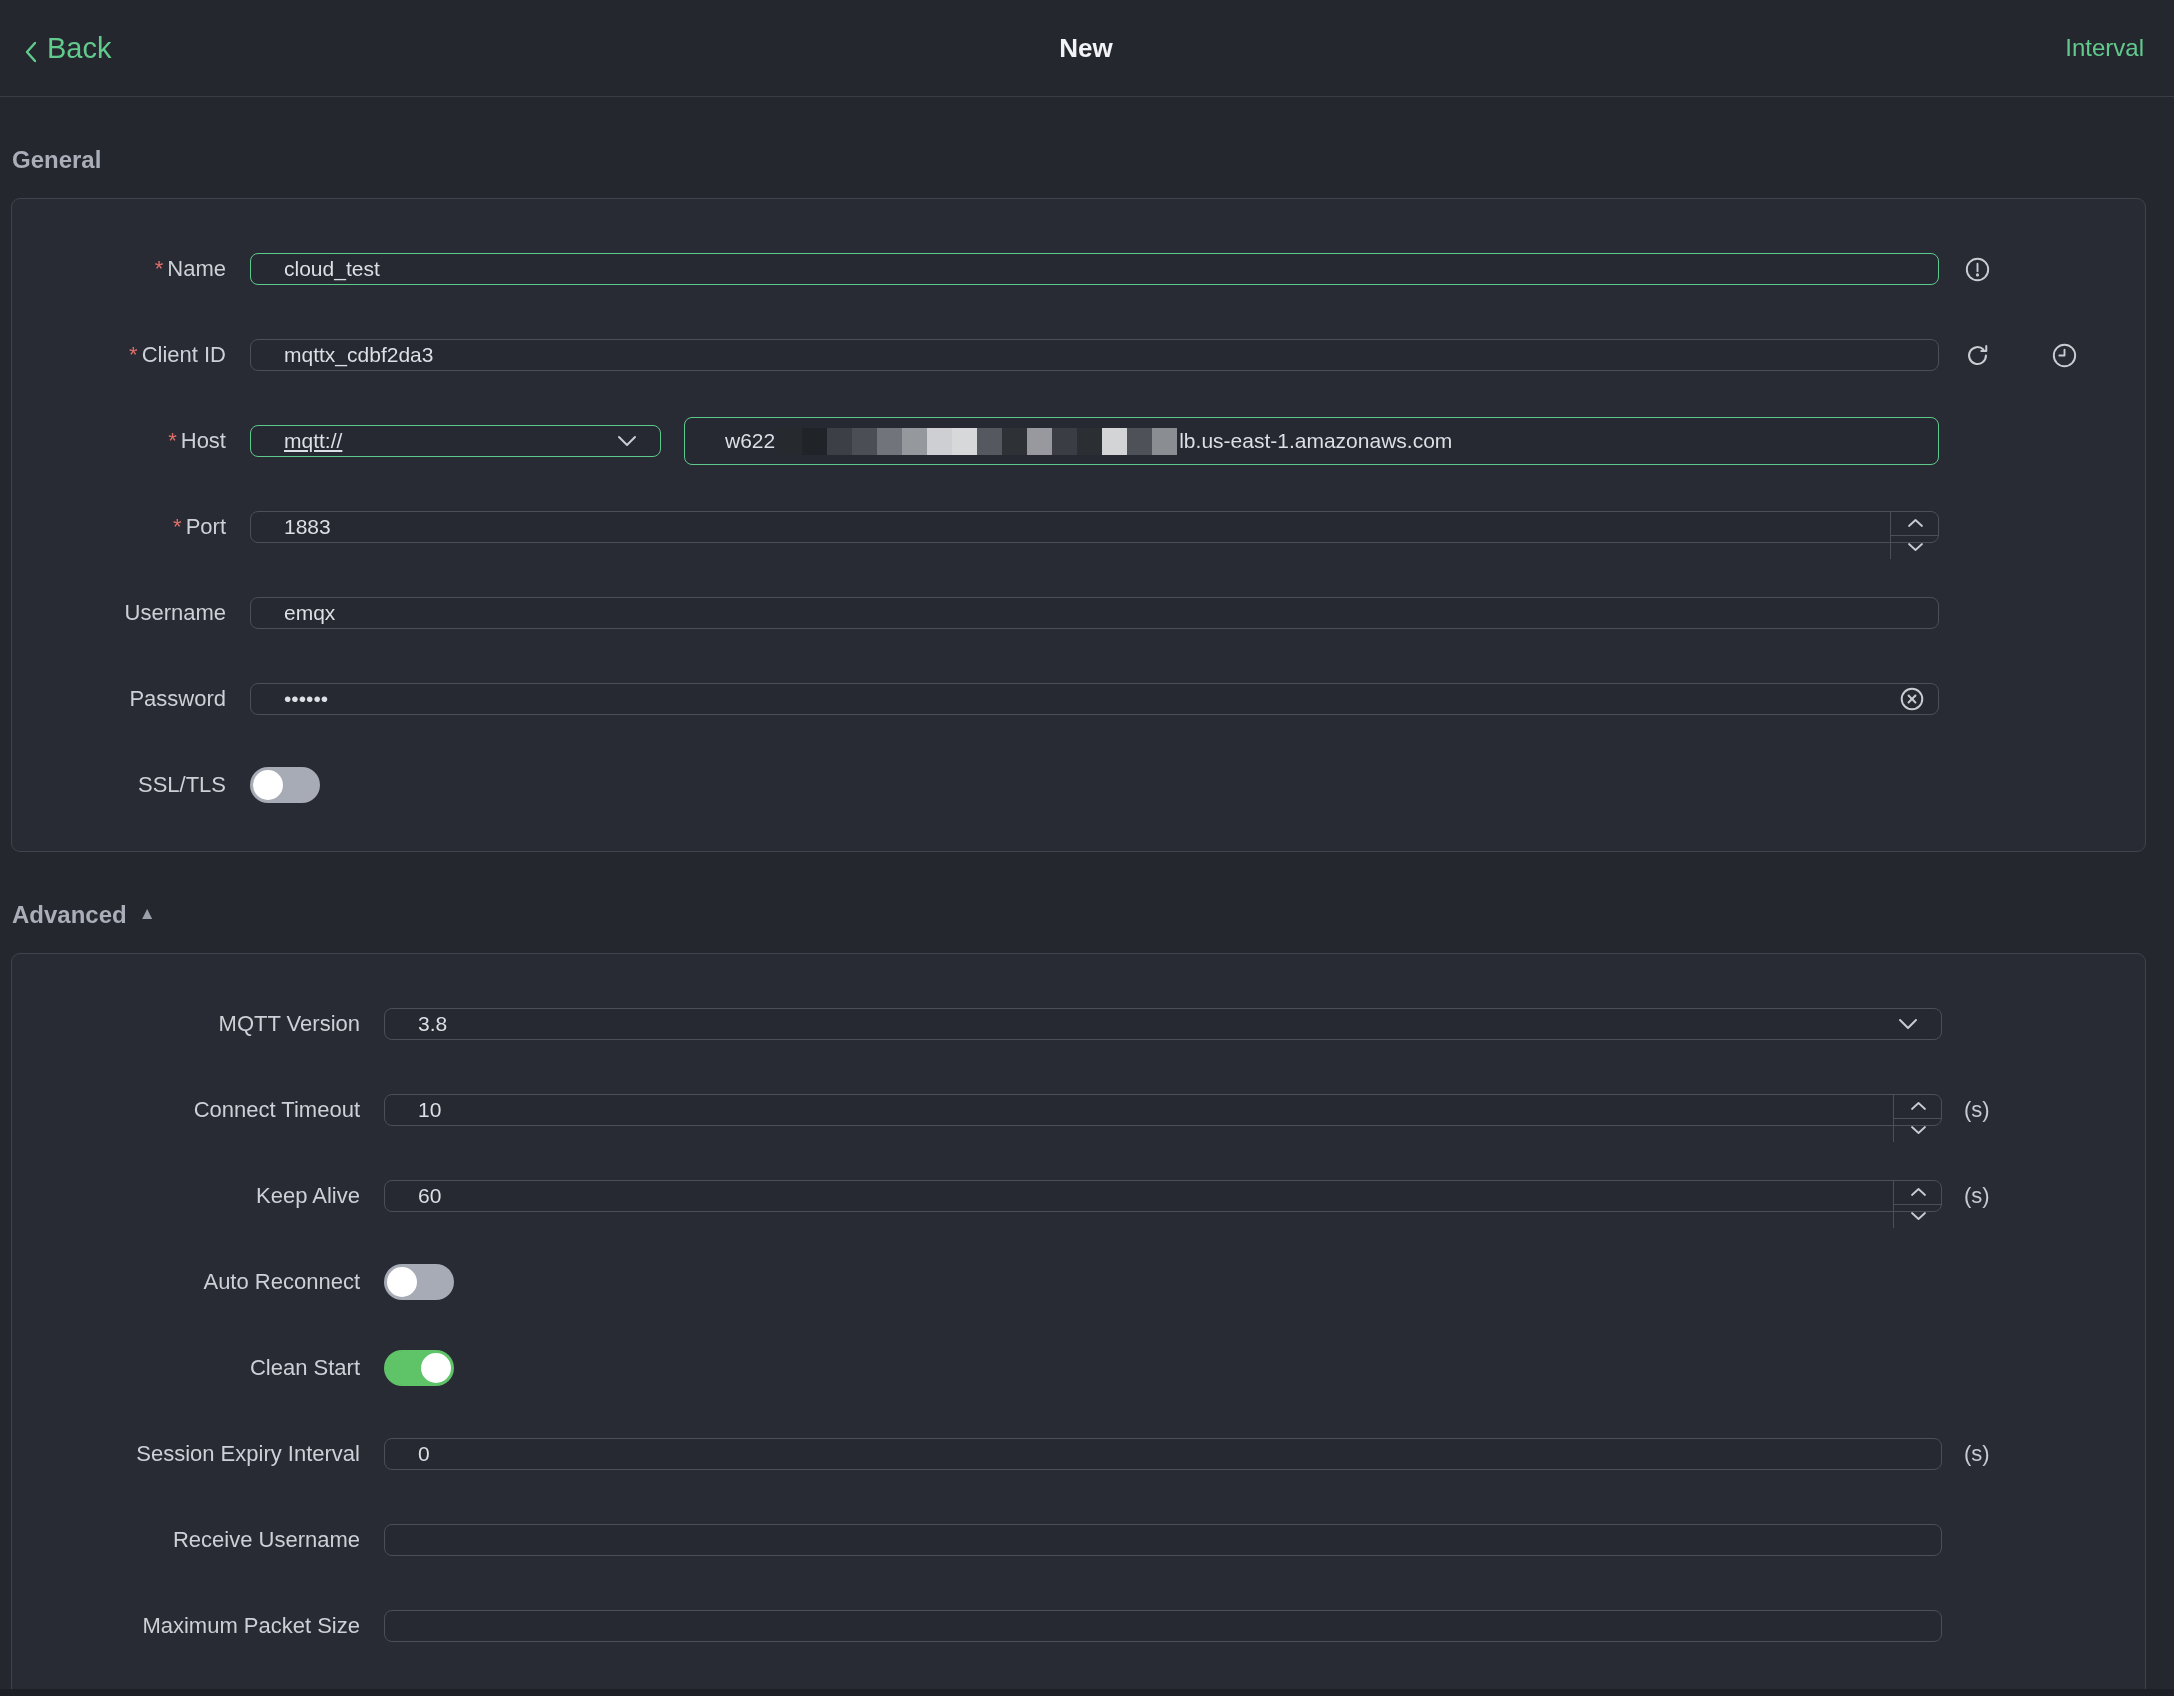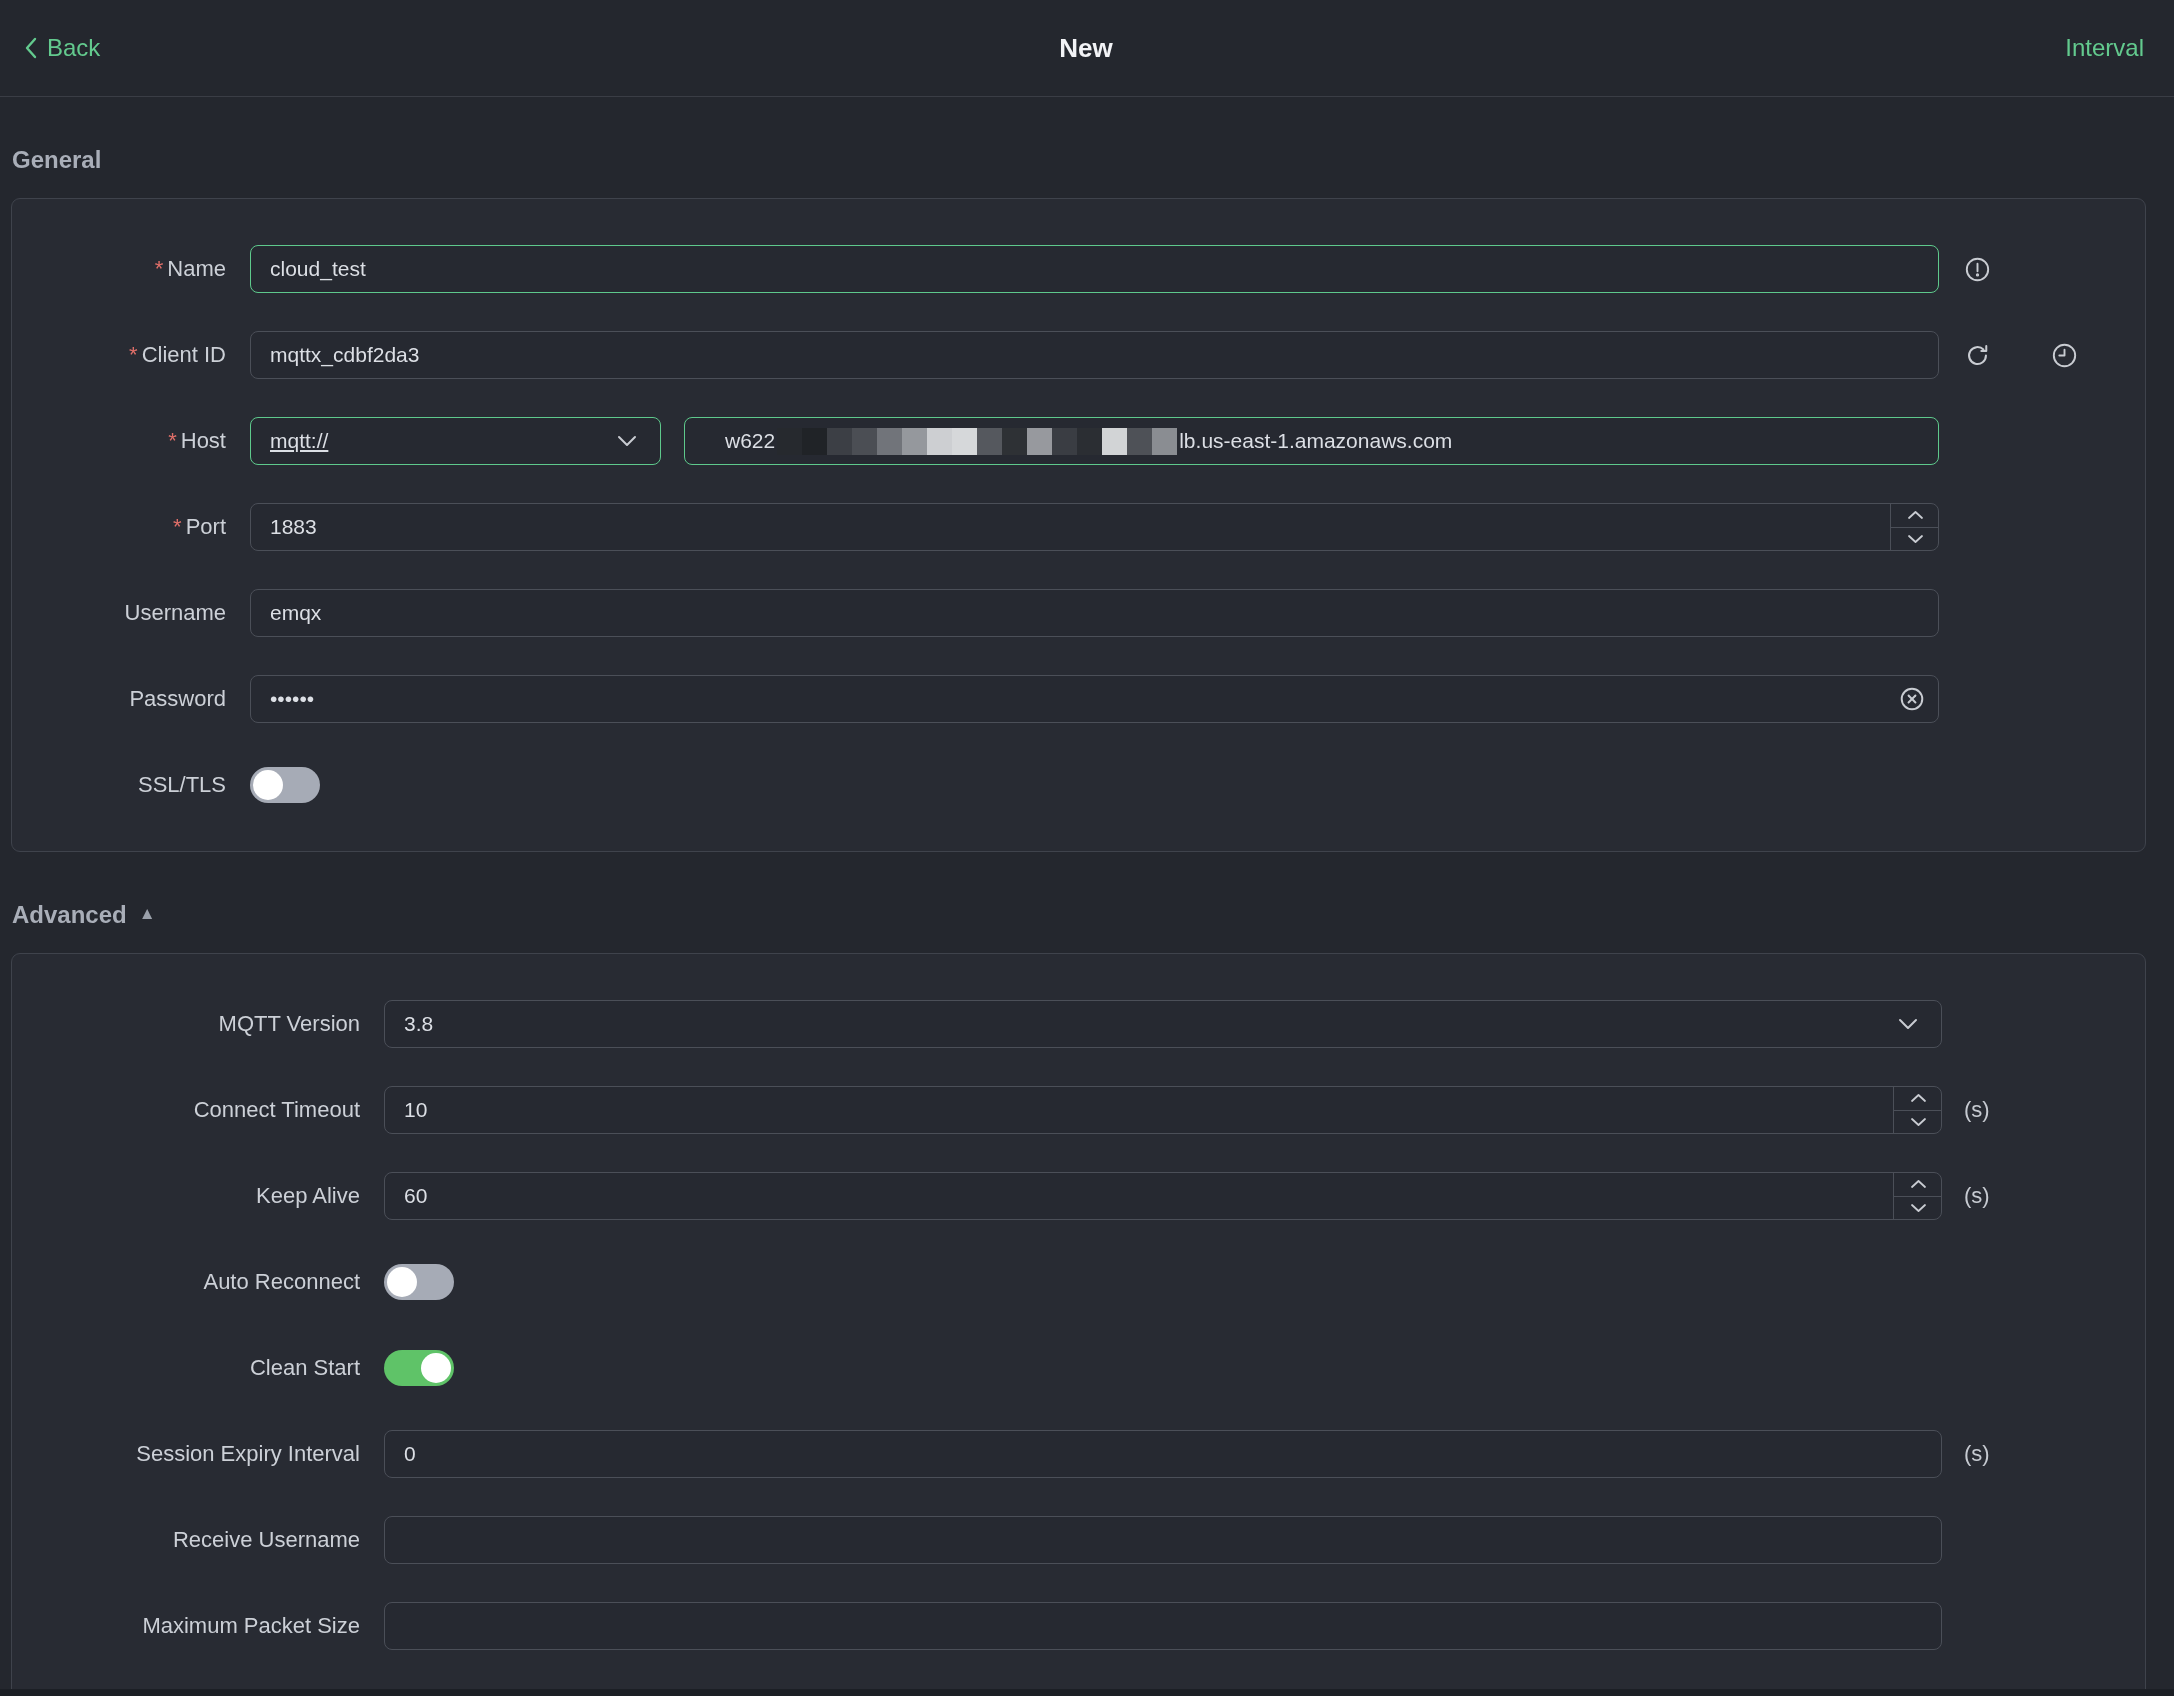--- a/index.html
+++ b/index.html
@@ -13,22 +13,22 @@
   }
   
   .topbar {
     height:97px;
     border-bottom:1px solid #3a3d45;
     display:flex; align-items:center;
     padding:0 30px 0 22px;
     position:relative;
   }
   .back {
-    display:flex; align-items:center; gap:7px;
-    color:var(--accent); font-size:24px; cursor:pointer;
+    display:flex; align-items:flex-end; gap:7px;
+    color:var(--accent); font-size:29px; cursor:pointer;
   }
   .back svg { display:block; }
   .topbar-title {
     position:absolute; left:50%; top:50%; transform:translate(-52%,-50%);
     color:#f2f3f6; font-size:26px; font-weight:bold;
   }
   .connect { margin-left:auto; color:var(--accent); font-size:24px; cursor:pointer; }
 
   
   .section-heading {
@@ -55,28 +55,28 @@
   }
   .general .row-label { width:202px; }
   .advanced-card .row-label { width:336px; }
   .req { color:#e06f69; margin-right:4px; }
 
   .field-wrap { position:relative; display:flex; align-items:center; }
   .general .field-wrap.full { width:1689px; }
   .advanced-card .field-wrap.full { width:1558px; }
 
   input.tf, .selectbox {
-    width:100%; height:48px;
+    width:100%; height:32px;
     background:#262931;
     border:1px solid #4b4f58;
     border-radius:8px;
     color:#dcdfe5;
     font-size:21px;
     font-family:"Liberation Sans", sans-serif;
-    padding:0 50px 0 19px;
+    padding:0 50px 0 33px;
     outline:none;
   }
   input.tf.green, .selectbox.green { border-color:var(--accent-border); }
   .selectbox {
     display:flex; align-items:center;
     padding-right:34px;
     cursor:pointer;
     position:relative;
   }
   .selectbox .chev { position:absolute; right:22px; top:50%; transform:translateY(-50%); }

